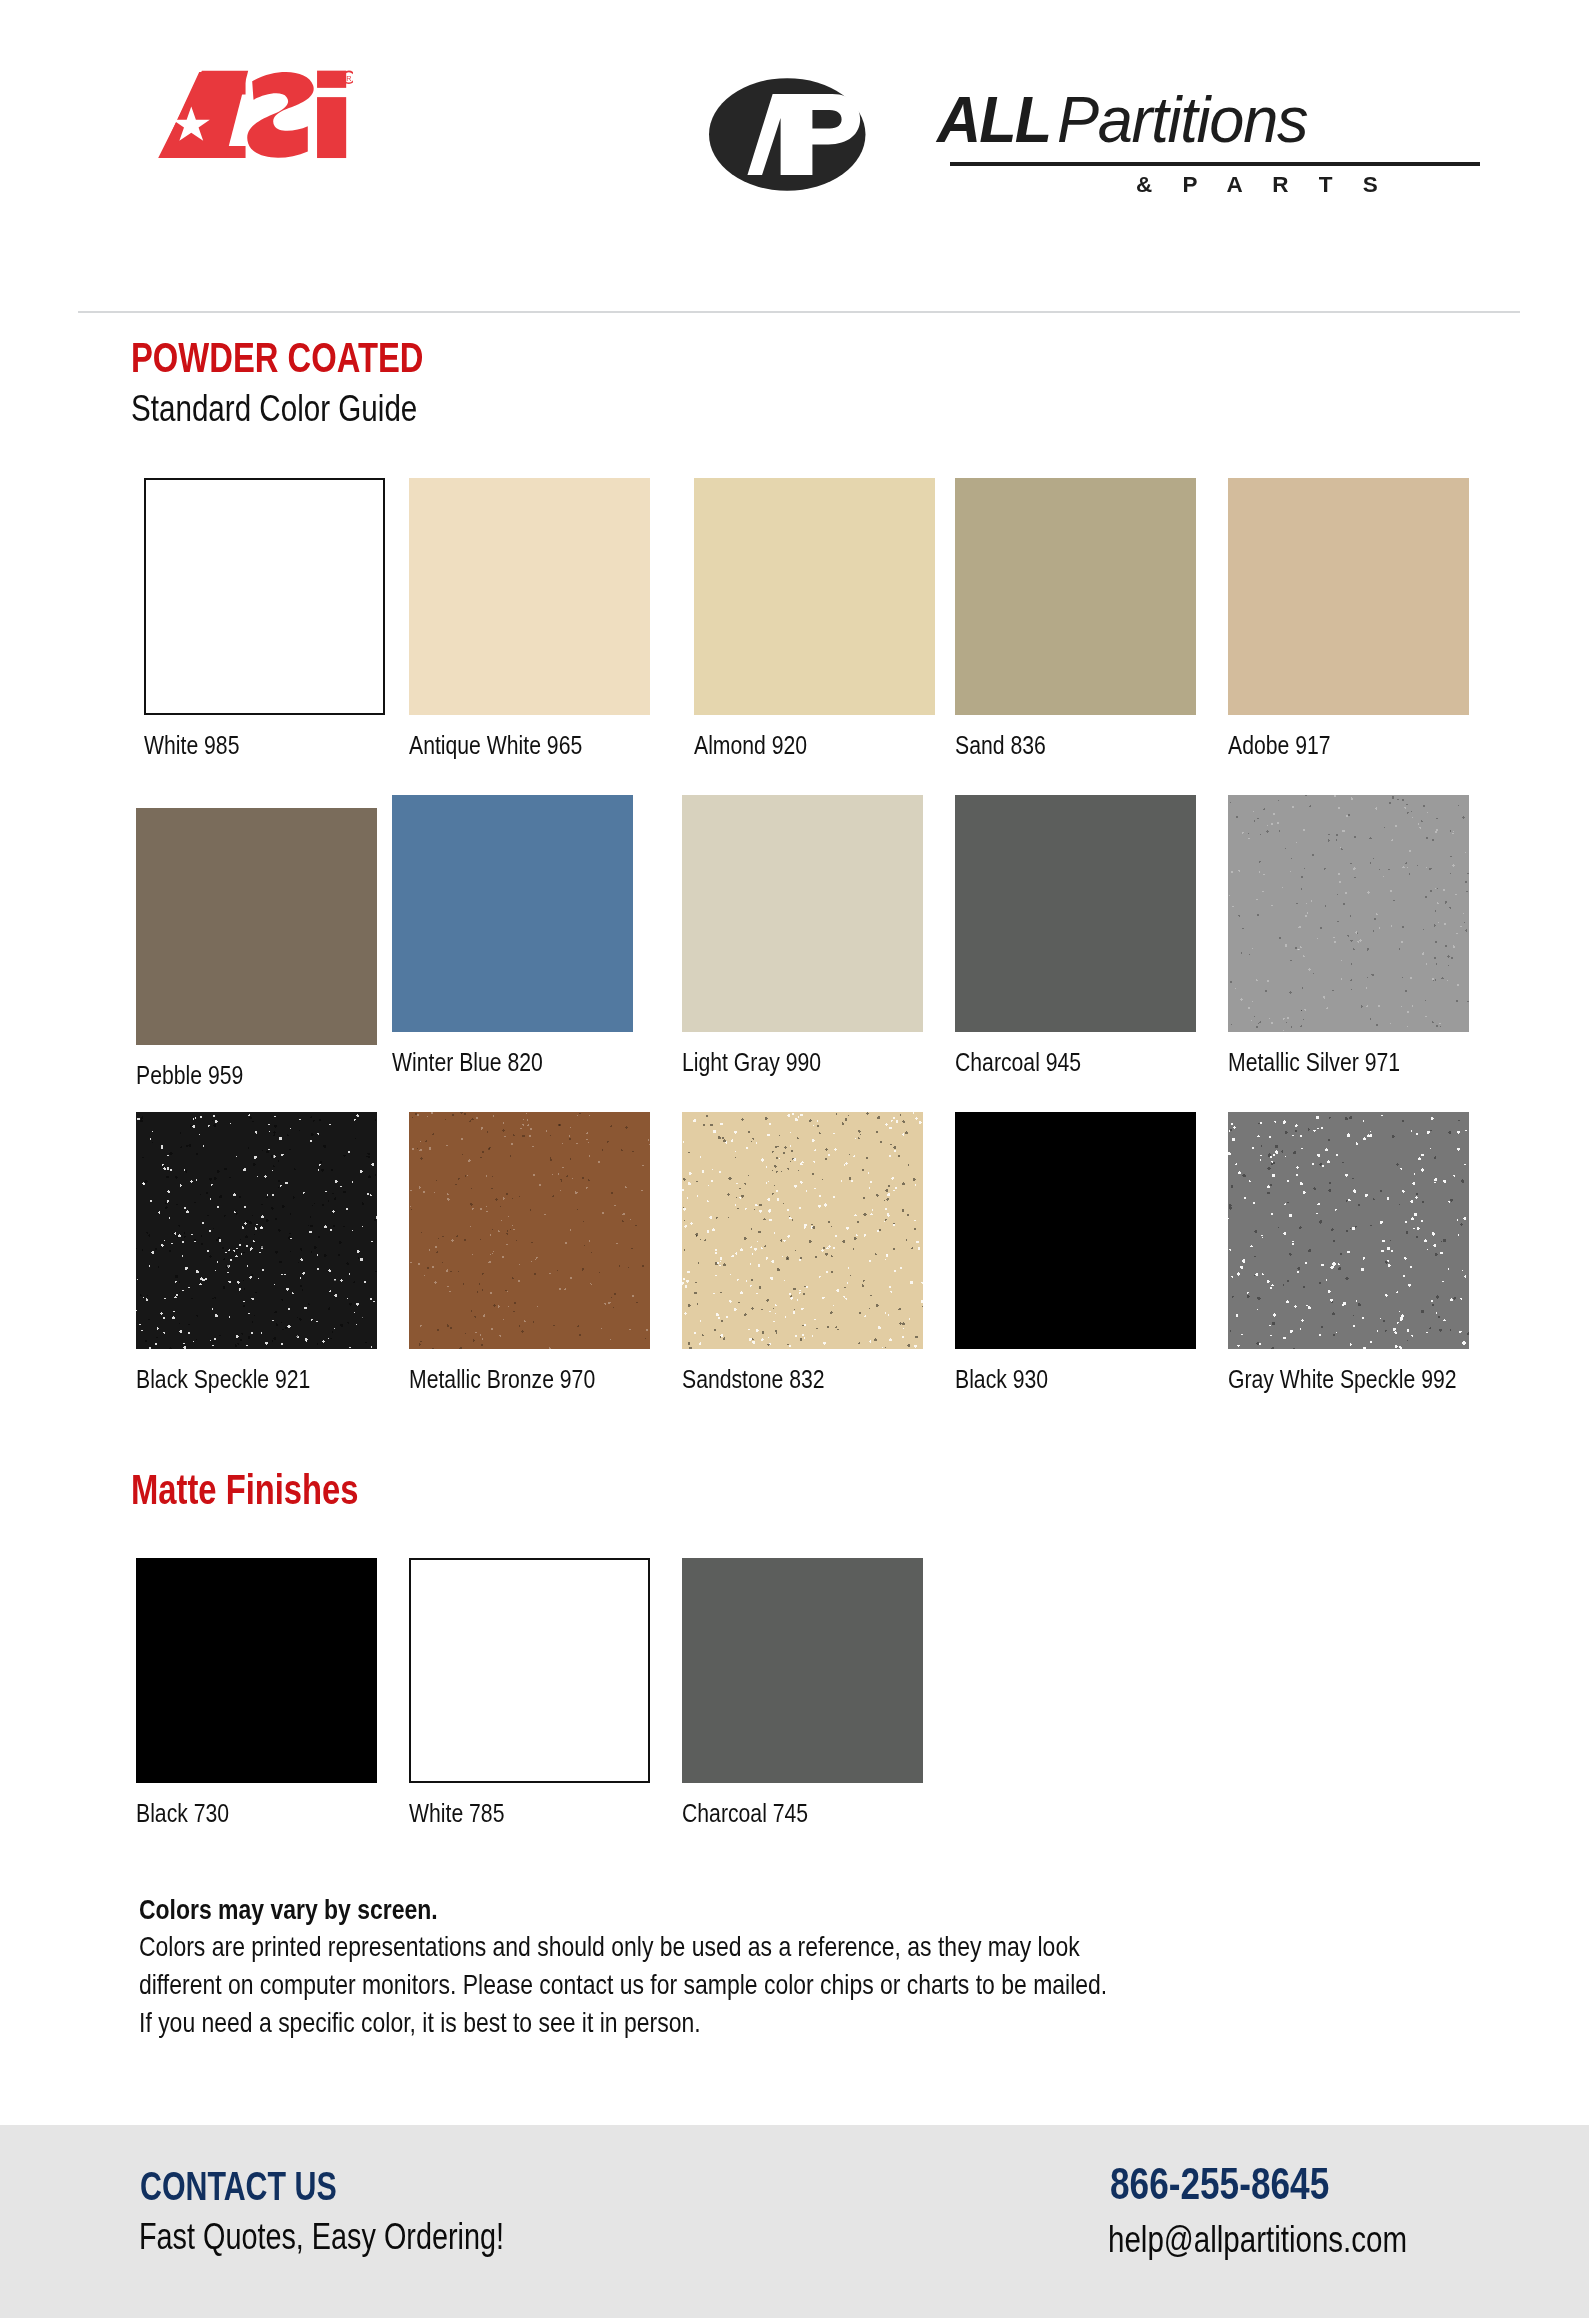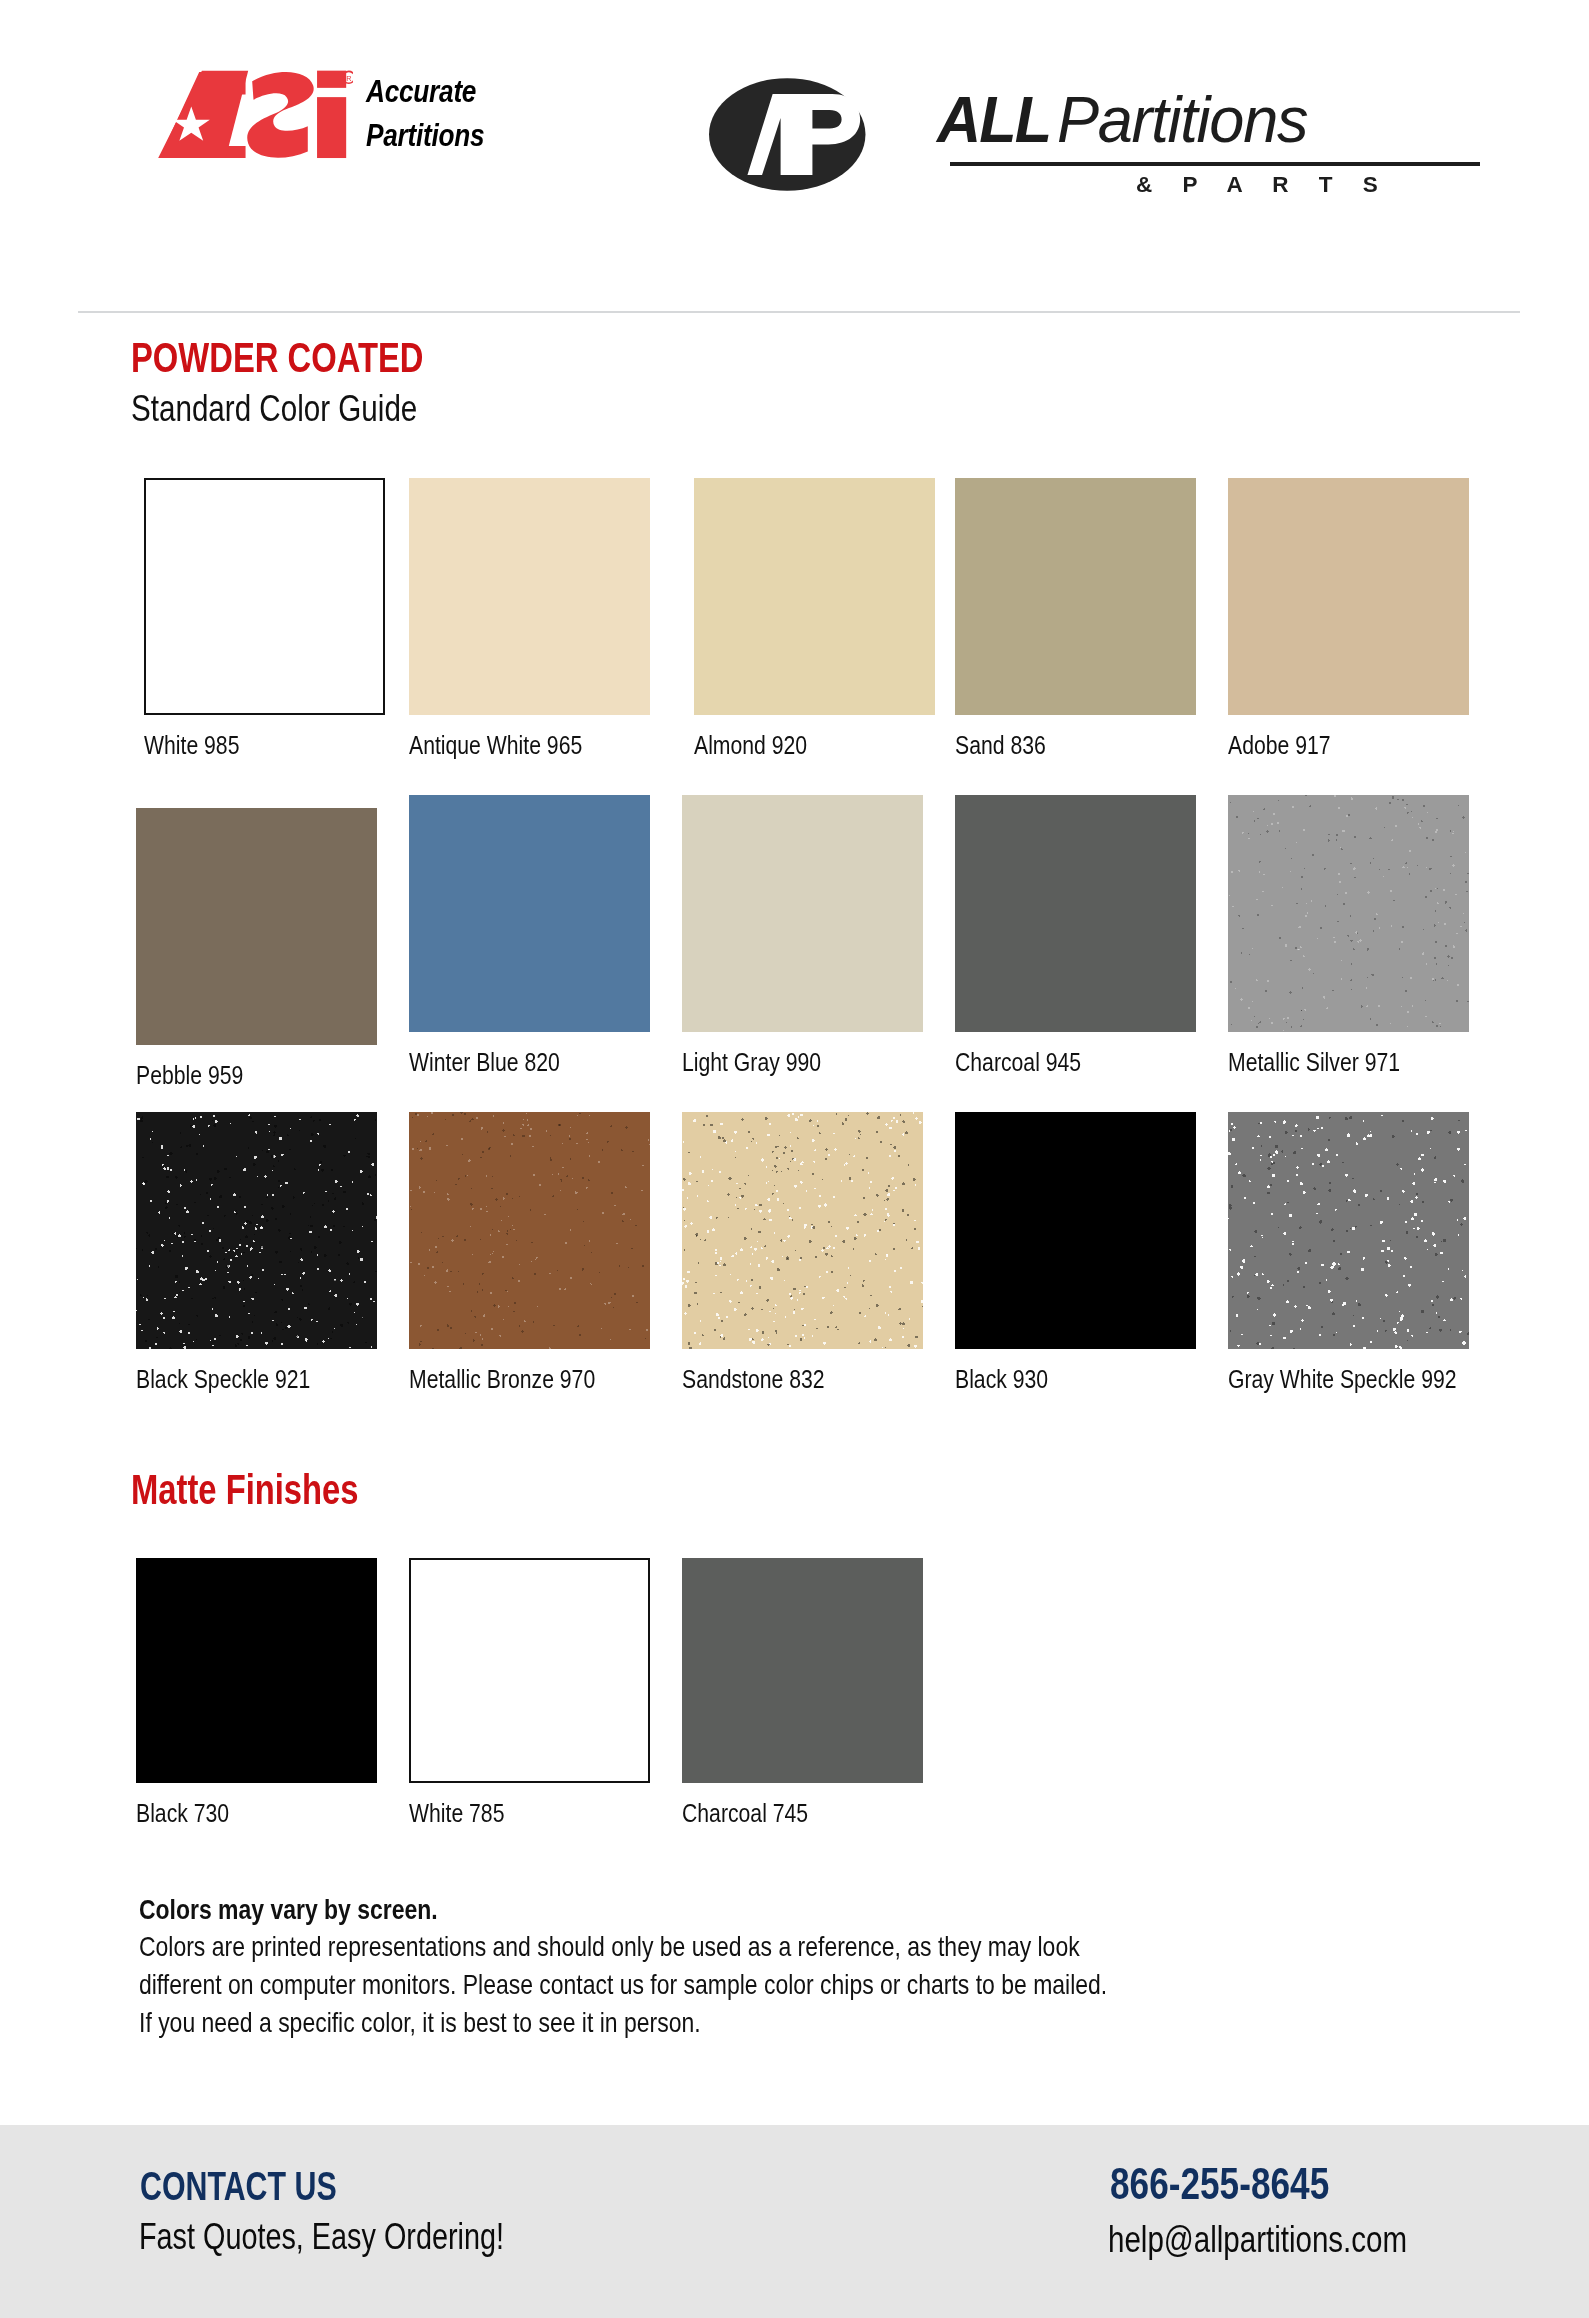--- a/index.html
+++ b/index.html
@@ -130,24 +130,20 @@
         <polygon points="56,58 63,78 84,78 67,90 74,110 56,98 38,110 45,90 28,78 49,78" fill="#ffffff"></polygon>
         <path d="M148 20 C 188 -2, 232 4, 240 26 C 246 44, 222 54, 200 62
                  C 182 69, 176 78, 182 88 C 188 98, 214 96, 232 88 L 232 126
                  C 196 142, 150 138, 142 114 C 134 90, 160 78, 184 68
                  C 200 61, 206 52, 200 44 C 193 34, 168 38, 150 48 Z" fill="#e8383d"></path>
         <rect x="246" y="4" width="44" height="26" fill="#e8383d"></rect>
         <rect x="246" y="44" width="44" height="92" fill="#e8383d"></rect>
         <circle cx="294" cy="14" r="9" fill="none" stroke="#e8383d" stroke-width="2.5"></circle>
         <text x="294" y="19" font-size="11" text-anchor="middle" fill="#e8383d" font-family="Liberation Sans, sans-serif">R</text>
       </svg>
-      <div class="asi-words">
-        <div class="asi-word">Accurate</div>
-        <div class="asi-word">Partitions</div>
-      </div>
     </div>
 
     <div class="ap-logo">
       <svg class="ap-badge" viewBox="0 0 270 170">
         <ellipse cx="118" cy="85" rx="118" ry="85" fill="#262626"></ellipse>
         <path d="M58 146 L96 24 L132 24 L132 146 L108 146 L108 60 L80 146 Z" fill="#ffffff"></path>
         <path d="M126 24 L186 24 C 216 24, 228 44, 228 62 C 228 84, 210 100, 180 100
                  L 156 100 L 156 146 L 126 146 Z M156 48 L156 76 L182 76
                  C 194 76, 200 70, 200 62 C 200 54, 194 48, 182 48 Z" fill="#ffffff"></path>
       </svg>
@@ -187,21 +183,21 @@
         <div class="cell" style="left: 1092px;">
           <div class="chip-box" style="width: 241px; height: 237px; background-color: rgb(211, 188, 156); background-image: none;"></div>
           <div class="chip-label">Adobe 917</div>
         </div>
       </div>
       <div class="row" style="top: 795px;">
         <div class="cell" style="left: 0px; margin-top: 13px;">
           <div class="chip-box" style="width: 241px; height: 237px; background-color: rgb(122, 108, 91); background-image: none;"></div>
           <div class="chip-label">Pebble 959</div>
         </div>
-        <div class="cell" style="left: 273px;">
+        <div class="cell" style="left: 256px;">
           <div class="chip-box" style="width: 241px; height: 237px; background-color: rgb(82, 121, 160); background-image: none;"></div>
           <div class="chip-label">Winter Blue 820</div>
         </div>
         <div class="cell" style="left: 546px;">
           <div class="chip-box" style="width: 241px; height: 237px; background-color: rgb(216, 210, 190); background-image: none;"></div>
           <div class="chip-label">Light Gray 990</div>
         </div>
         <div class="cell" style="left: 819px;">
           <div class="chip-box" style="width: 241px; height: 237px; background-color: rgb(92, 94, 92); background-image: none;"></div>
           <div class="chip-label">Charcoal 945</div>

